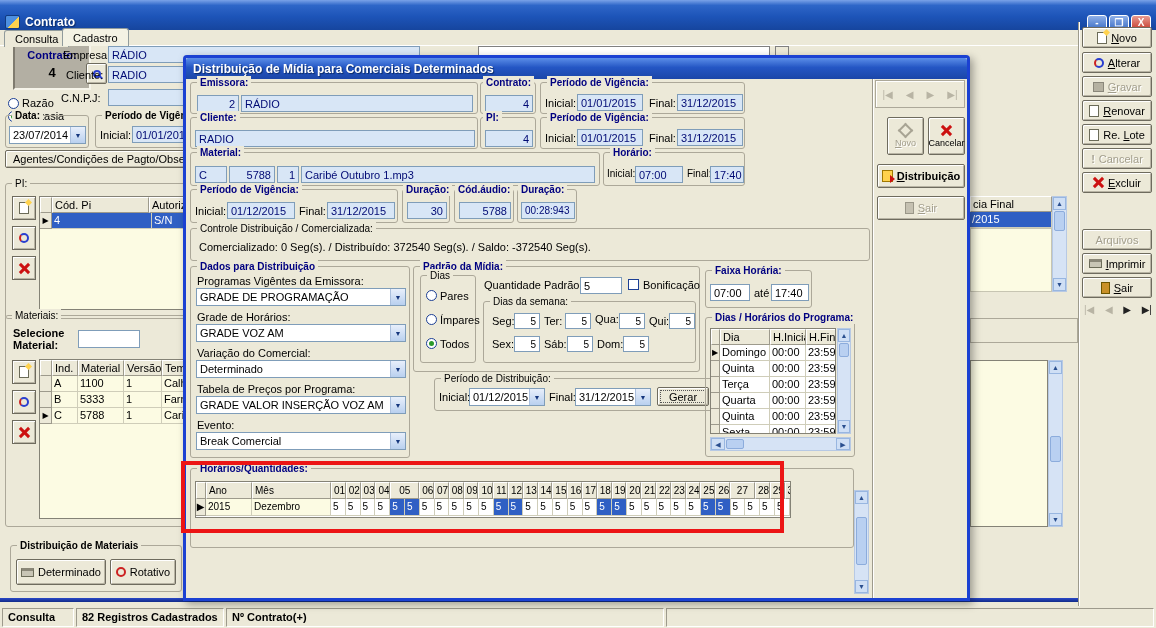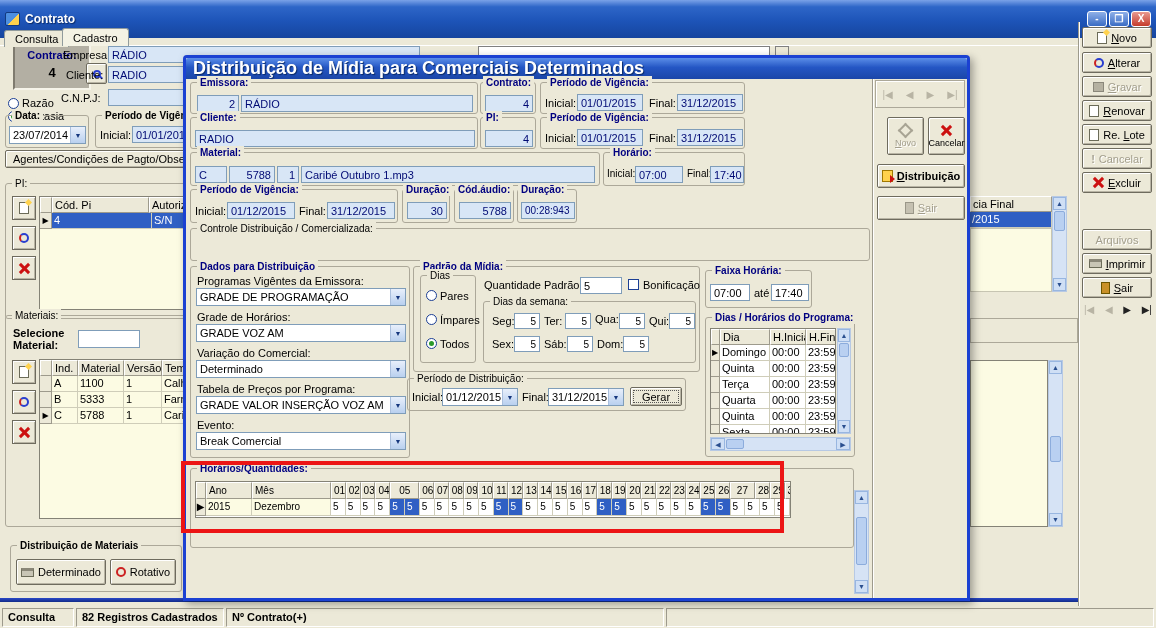--- a/index.html
+++ b/index.html
@@ -2,21 +2,21 @@
 <html><head>
 <meta charset="utf-8">
 <style>
 *{box-sizing:border-box;margin:0;padding:0;font-family:"Liberation Sans",sans-serif;}
 html,body{margin:0;padding:0;}
 .screen{position:relative;width:1156px;height:628px;background:#ece9d8;overflow:hidden;font-size:11px;color:#000;}
 .abs{position:absolute;}
 .lbl{position:absolute;white-space:nowrap;font-size:11px;}
 .bold{font-weight:bold;}
 .navy{color:#000080;}
-.titlebar{position:absolute;left:0;top:0;width:1156px;height:38px;background:linear-gradient(180deg,#7aa2e8 0%,#2e66c8 18%,#1d54b8 55%,#16459e 100%);display:flex;align-items:center;padding:0 5px;}
+.titlebar{position:absolute;left:0;top:0;width:1156px;height:24px;background:linear-gradient(180deg,#7aa2e8 0%,#2e66c8 18%,#1d54b8 55%,#16459e 100%);display:flex;align-items:flex-start;padding:15px 5px;}
 .title-text{color:#fff;font-weight:bold;font-size:12px;margin-left:5px;text-shadow:1px 1px 1px #0a2a66;}
 .app-ico{width:15px;height:14px;background:linear-gradient(135deg,#4d8fe0 55%,#ffd24d 55%);border:1px solid #123a80;border-radius:2px;}
 .winbtn{width:20px;height:16px;border:1px solid #fff;border-radius:3px;color:#fff;font-size:10px;line-height:13px;text-align:center;font-weight:bold;background:linear-gradient(180deg,#8fb0e8,#3a6cc4);margin-left:2px;}
 .winbtn.close{background:linear-gradient(180deg,#e89a90,#c53b2c);}
 .tab{position:absolute;border:1px solid #919b9c;border-bottom:none;border-radius:3px 3px 0 0;background:#ece9d8;padding:2px 10px;font-size:11px;}
 .tab.active{background:#f4f2e4;z-index:3;padding-top:3px;}
 .inp{position:absolute;background:#d8e6f6;border:1px solid #7f9db9;font-size:11px;color:#000a74;padding:0 3px;display:flex;align-items:center;overflow:hidden;white-space:nowrap;}
 .inp.white{background:#fff;color:#000;}
 .inp.num{justify-content:flex-end;}
 .grp{position:absolute;border:1px solid #aca899;border-radius:3px;}
@@ -56,21 +56,21 @@
 .printico{width:13px;height:9px;background:#c8c5b5;border:1px solid #6b6b58;border-top:3px solid #8a8778;flex:none;}
 .doorico{width:9px;height:12px;background:#c89028;border:1px solid #6b5500;flex:none;}
 .doorico.grey{background:#c5c1b1;border-color:#9a9788;}
 .magico{width:8px;height:8px;border:2px solid #2a3fd0;border-radius:50%;position:relative;flex:none;}
 .magico::after{content:'';position:absolute;width:5px;height:2px;background:#2a3fd0;transform:rotate(45deg);right:-4px;bottom:-2px;}
 .clockico{width:10px;height:10px;border:2px solid #c22;border-radius:50%;flex:none;}
 .distico{width:11px;height:12px;background:#ffd24d;border:1px solid #a07800;position:relative;flex:none;}
 .distico::after{content:'';position:absolute;right:-3px;bottom:-2px;border-left:5px solid #c11;border-top:4px solid transparent;border-bottom:4px solid transparent;}
 .starico{width:11px;height:11px;border:2px dashed #a8a494;transform:rotate(45deg);flex:none;}
 .modal{position:absolute;left:183px;top:55px;width:787px;height:546px;background:#ece9d8;border:3px solid #1b41d2;border-radius:4px 4px 0 0;box-shadow:3px 3px 8px rgba(0,0,0,.35);z-index:20;}
-.modal-title{height:21px;background:linear-gradient(180deg,#5b8ee8 0%,#2456c4 45%,#1b46a8 100%);color:#fff;font-weight:bold;font-size:18px;display:flex;align-items:center;padding:0 7px;text-shadow:1px 1px 1px #0a2a66;border-radius:2px 2px 0 0;}
+.modal-title{height:21px;background:linear-gradient(180deg,#5b8ee8 0%,#2456c4 45%,#1b46a8 100%);color:#fff;font-weight:bold;font-size:12px;display:flex;align-items:center;padding:0 7px;text-shadow:1px 1px 1px #0a2a66;border-radius:2px 2px 0 0;}
 .redrect{position:absolute;left:181px;top:461px;width:603px;height:72px;border:4px solid #ec1515;z-index:60;pointer-events:none;}
 .statusbar{position:absolute;left:0;top:607px;width:1156px;height:21px;background:#ece9d8;display:flex;gap:2px;padding:1px 2px;}
 .scell{border:1px solid;border-color:#9d9a8c #fff #fff #9d9a8c;padding:2px 5px;font-weight:bold;font-size:11px;white-space:nowrap;overflow:hidden;}
 .iconbtn{position:absolute;width:24px;height:24px;background:#ece9d8;border:1px solid #6e6b5e;box-shadow:inset 1px 1px 0 #fff,inset -1px -1px 0 #b8b4a4;display:flex;align-items:center;justify-content:center;}
 .navgrp{position:absolute;display:flex;align-items:center;justify-content:space-around;border:1px solid #aca899;box-shadow:inset 1px 1px 0 #fff;color:#b8b4a4;font-size:10px;}
 u{text-decoration:underline;}
 </style>
 </head>
 <body>
 
@@ -343,20 +343,21 @@
       <span class="gcap" style="left:0;">Cód.áudio:</span>
       <div class="inp num" style="left:4px;top:12px;width:52px;height:17px;">5788</div>
     </div>
     <div class="grp" style="left:331px;top:131px;width:60px;height:34px;">
       <span class="gcap" style="left:0;">Duração:</span>
       <div class="inp" style="left:3px;top:12px;width:54px;height:17px;font-size:10px;">00:28:943</div>
     </div>
 
     <div class="grp" style="left:4px;top:170px;width:680px;height:33px;">
       <span class="gcap plain">Controle Distribuição / Comercializada:</span>
+      <span class="lbl" style="left:8px;top:12px;">Comercializado: 0 Seg(s). / Distribuído: 372540 Seg(s). /  Saldo: -372540 Seg(s).</span>
     </div>
 
     <div class="grp" style="left:4px;top:208px;width:220px;height:192px;">
       <span class="gcap">Dados para Distribuição</span>
       <span class="lbl" style="left:6px;top:8px;">Programas Vigêntes da Emissora:</span>
       <div class="dd" style="left:5px;top:21px;width:210px;height:18px;">
           <span class="txt">GRADE DE PROGRAMAÇÃO</span>
           <span class="dbtn">▼</span>
         </div>
       <span class="lbl" style="left:6px;top:44px;">Grade de Horários:</span>
@@ -408,21 +409,21 @@
         <div class="inp white num" style="left:185px;top:11px;width:26px;height:16px;font-size:10px;">5</div>
         <span class="lbl" style="left:8px;top:36px;">Sex:</span>
         <div class="inp white num" style="left:30px;top:34px;width:26px;height:16px;font-size:10px;">5</div>
         <span class="lbl" style="left:60px;top:36px;">Sáb:</span>
         <div class="inp white num" style="left:83px;top:34px;width:26px;height:16px;font-size:10px;">5</div>
         <span class="lbl" style="left:113px;top:36px;">Dom:</span>
         <div class="inp white num" style="left:139px;top:34px;width:26px;height:16px;font-size:10px;">5</div>
       </div>
     </div>
 
-    <div class="grp" style="left:221px;top:320px;width:279px;height:33px;text-decoration:underline;">
+    <div class="grp" style="left:248px;top:320px;width:279px;height:33px;text-decoration:underline;">
       <span class="gcap plain">Período de Distribuição:</span>
       <span class="lbl" style="left:4px;top:12px;">Inicial:</span>
       <div class="dd" style="left:34px;top:9px;width:76px;height:18px;">
           <span class="txt">01/12/2015</span>
           <span class="dbtn">▼</span>
         </div>
       <span class="lbl" style="left:114px;top:12px;">Final:</span>
       <div class="dd" style="left:140px;top:9px;width:76px;height:18px;">
           <span class="txt">31/12/2015</span>
           <span class="dbtn">▼</span>

